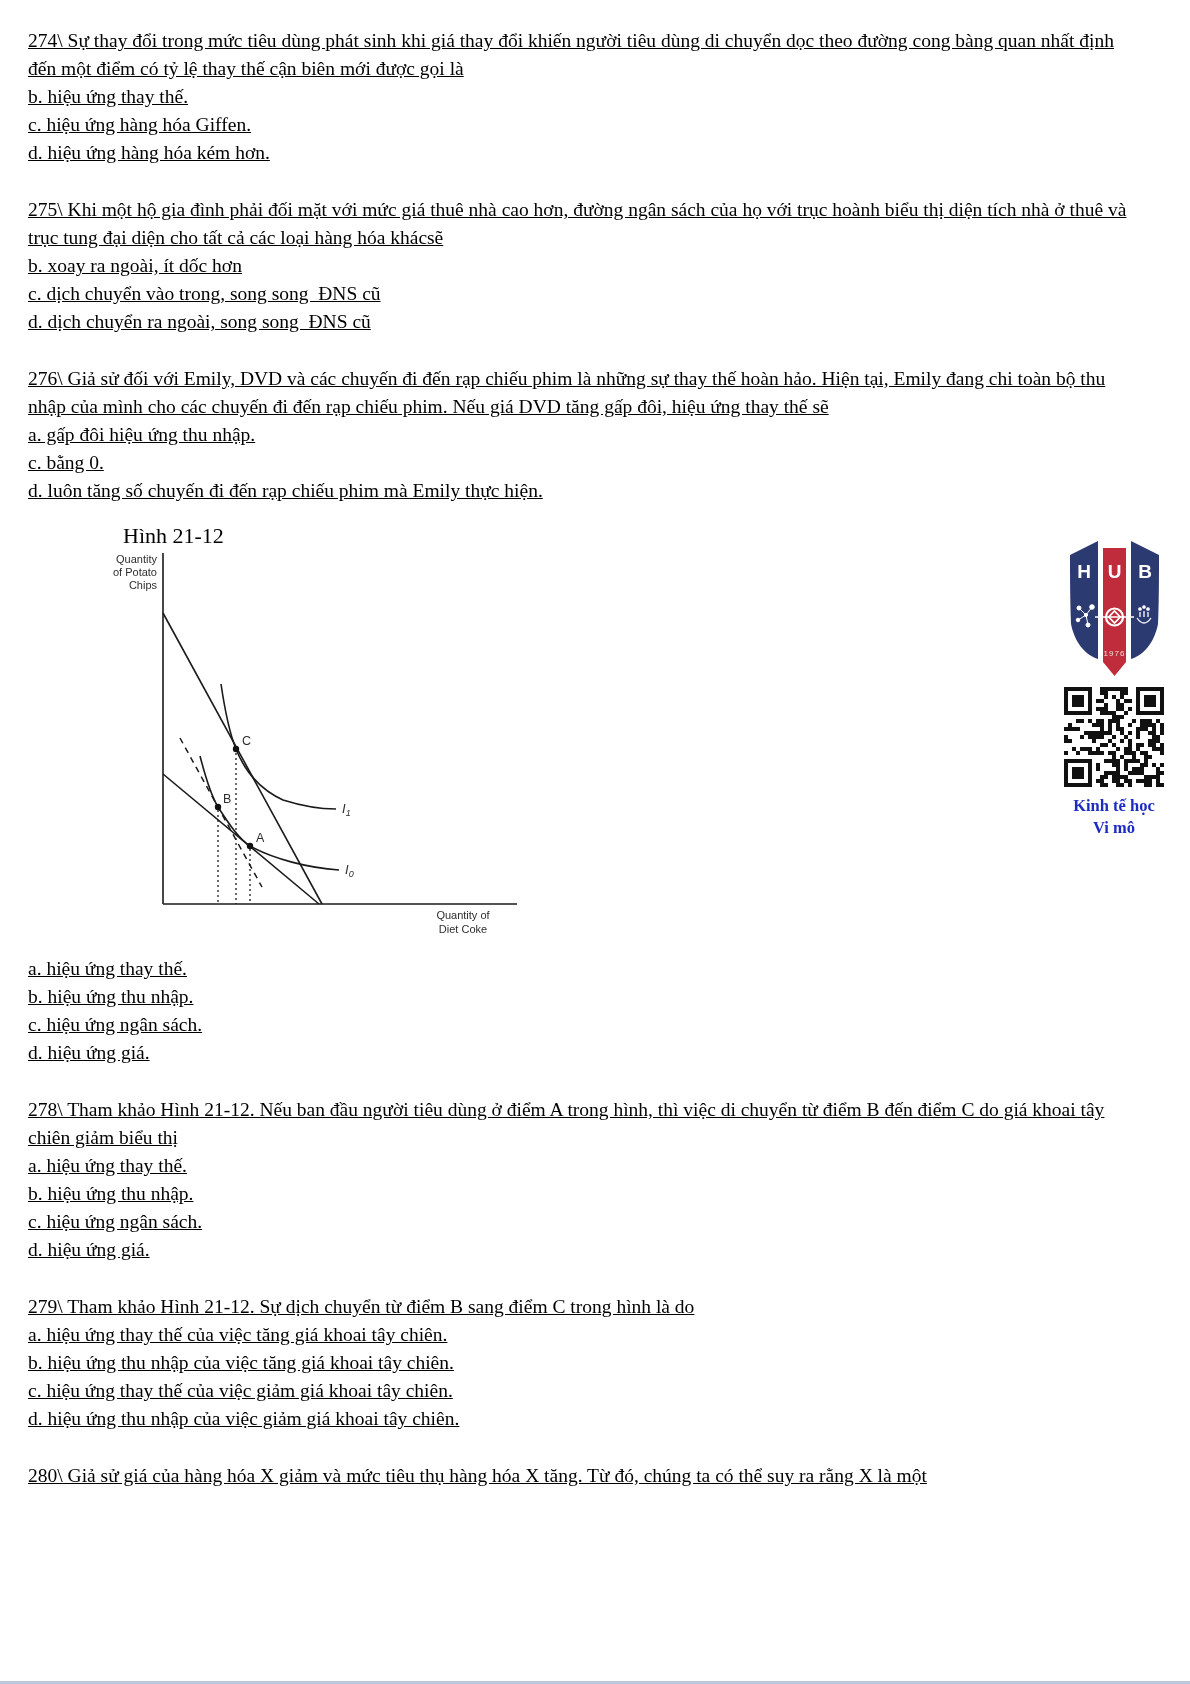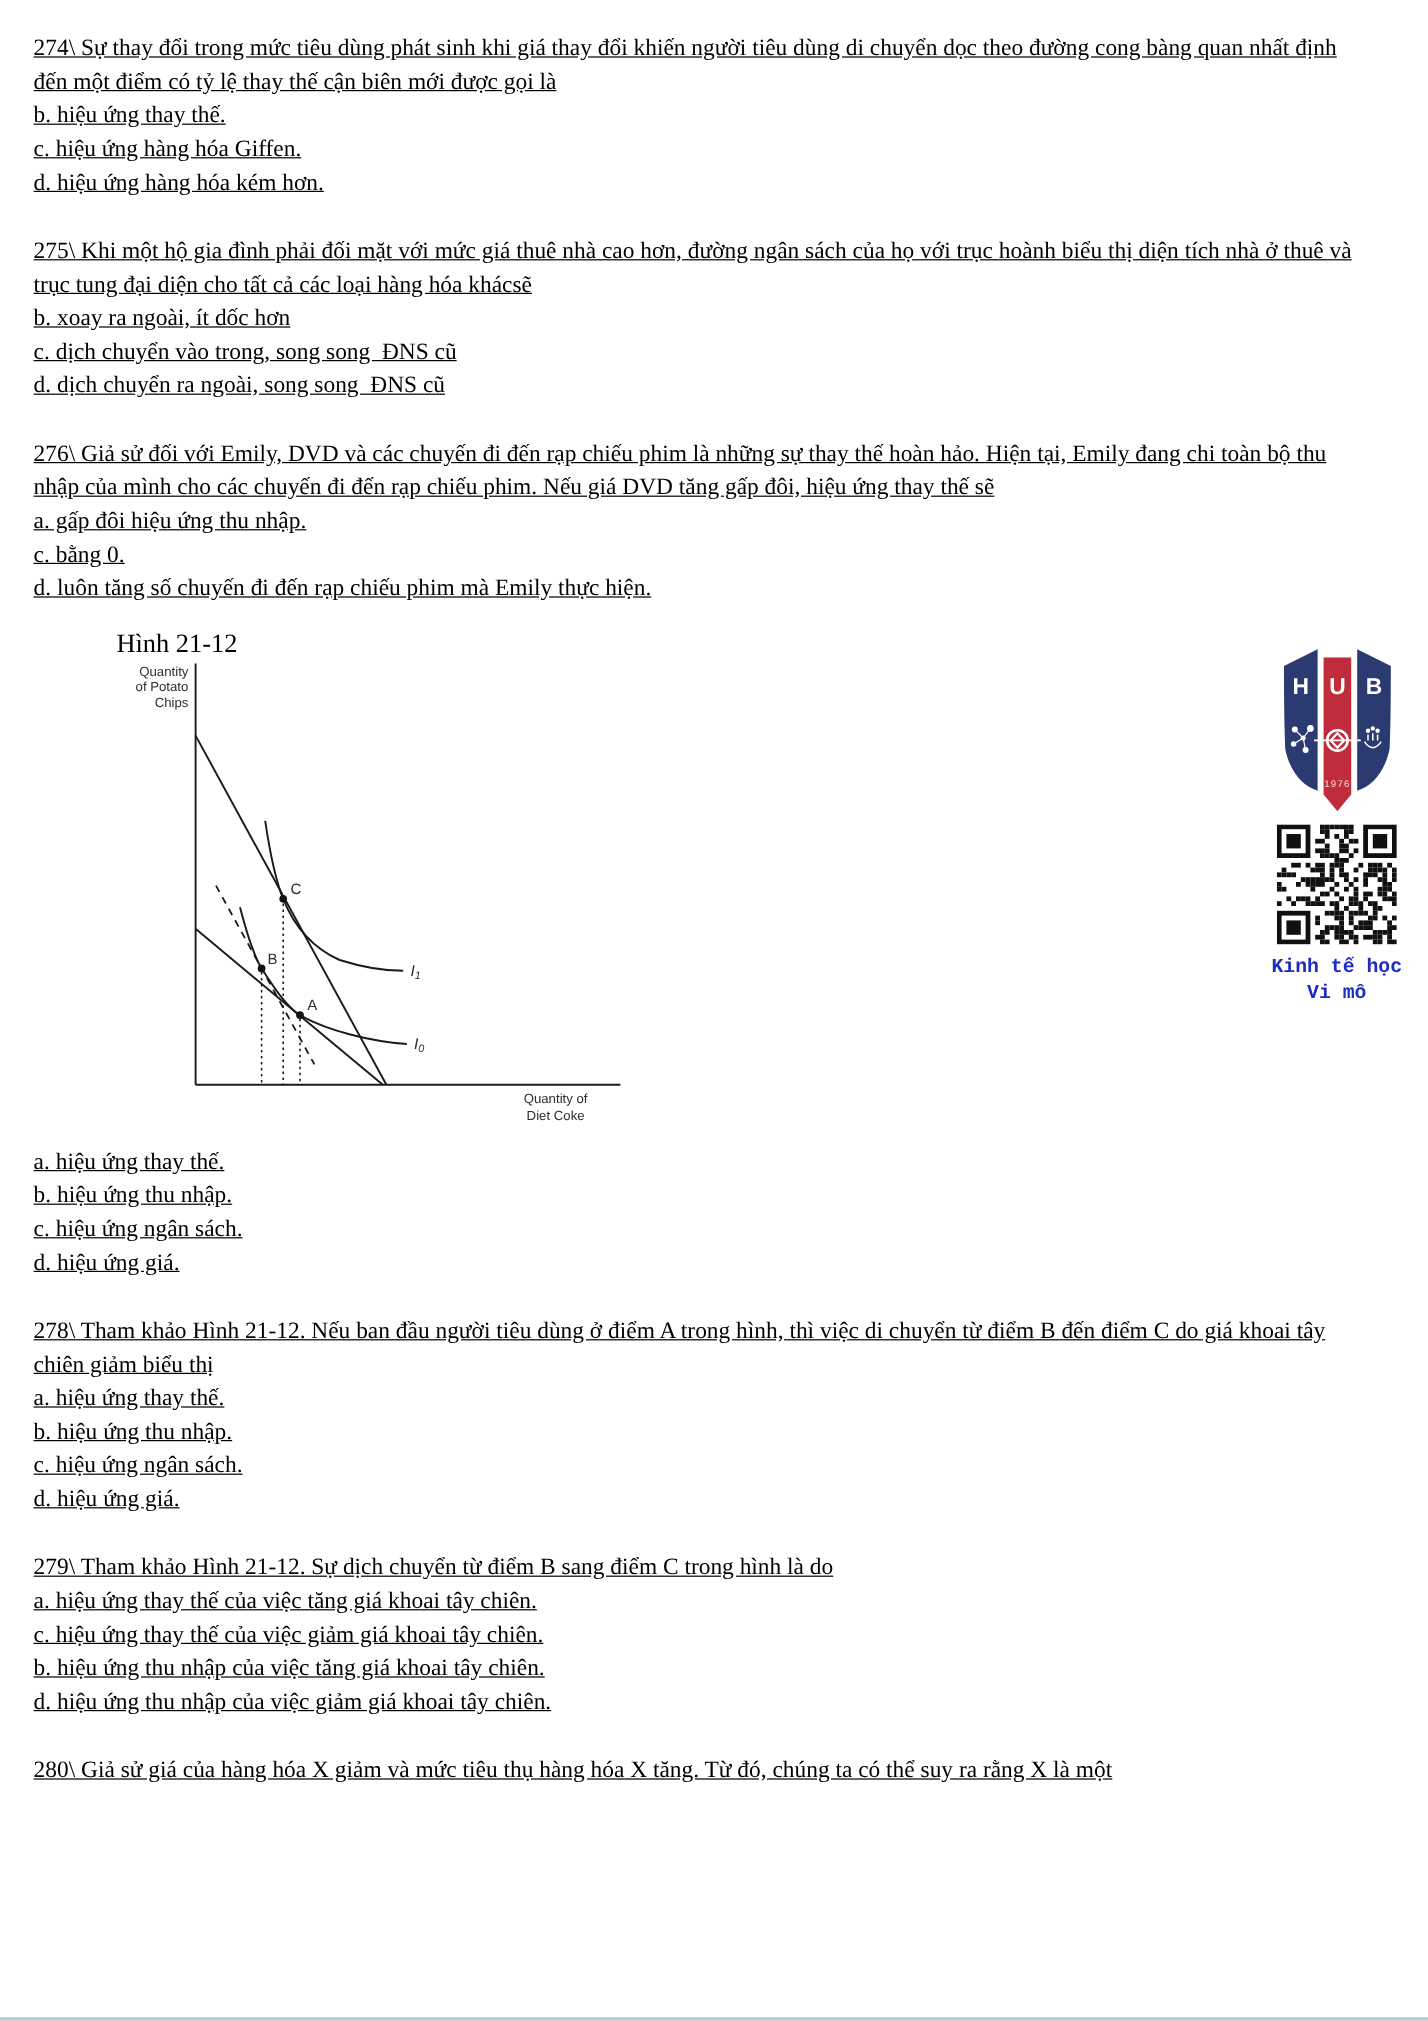--- a/index.html
+++ b/index.html
@@ -7,36 +7,36 @@
     width:1190px;height:1684px;position:relative;overflow:hidden;
     background:#ffffff;color:#000;
     font-family:"Liberation Serif",serif;font-size:19.5px;line-height:28px;
   }
   .content{padding:27px 52px 0 28px;}
   p{margin:0;}
   .question{margin-bottom:29px;text-decoration:underline;}
   .opt{white-space:pre-wrap;}
   
   .figure-wrap{margin:0 0 12px 0;}
-  .figure-title{margin-left:69px;font-size:22px;line-height:30px;}
+  .figure-title{margin-left:95px;font-size:22px;line-height:30px;}
   svg.graph{display:block;margin-left:67px;}
   svg.graph text{font-family:"Liberation Sans",sans-serif;fill:#2e2e2e;}
   .axis-lab{font-size:11px;}
   .pt-lab{font-size:12.5px;fill:#1a1a1a;}
   .curve-lab{font-family:"Liberation Serif",serif;font-style:italic;font-size:13px;fill:#1a1a1a;}
   .curve-sub{font-size:9px;}
   .gline{stroke:#1a1a1a;stroke-width:1.6;fill:none;}
   .gdash{stroke:#1a1a1a;stroke-width:1.5;fill:none;stroke-dasharray:6 5;}
   .gdot{stroke:#1a1a1a;stroke-width:1.3;fill:none;stroke-dasharray:2 3;}
   
   .badge{position:absolute;left:1056px;top:538px;width:116px;text-align:center;}
   .badge-logo{display:block;margin:0 auto;}
   .qr{display:block;margin:7px auto 0;}
   .caption{
-    font-family:Liberation Mono, monospace;font-weight:bold;
+    font-family:Liberation Serif, serif;font-weight:bold;
     font-size:16.5px;line-height:22px;color:#1d2bc0;margin-top:8px;
   }
   .logo-letter{font-family:"Liberation Sans",sans-serif;font-weight:bold;font-size:19px;fill:#ffffff;}
   .logo-year{font-family:"Liberation Sans",sans-serif;font-size:8px;fill:#f3d9d9;letter-spacing:1px;}
   .bottom-edge{position:absolute;left:0;bottom:0;width:100%;height:3px;background:#bcc9dc;}
 </style>
 </head>
 <body>
 
 <div class="content">
@@ -110,22 +110,22 @@
     <p class="qtext">278\ Tham khảo Hình 21-12. Nếu ban đầu người tiêu dùng ở điểm A trong hình, thì việc di chuyển từ điểm B đến điểm C do giá khoai tây chiên giảm biểu thị</p>
     <p class="opt">a. hiệu ứng thay thế.</p>
     <p class="opt">b. hiệu ứng thu nhập.</p>
     <p class="opt">c. hiệu ứng ngân sách.</p>
     <p class="opt">d. hiệu ứng giá.</p>
   </div>
 
   <div class="question">
     <p class="qtext">279\ Tham khảo Hình 21-12. Sự dịch chuyển từ điểm B sang điểm C trong hình là do</p>
     <p class="opt">a. hiệu ứng thay thế của việc tăng giá khoai tây chiên.</p>
+    <p class="opt">b. hiệu ứng thu nhập của việc tăng giá khoai tây chiên.</p>
     <p class="opt">c. hiệu ứng thay thế của việc giảm giá khoai tây chiên.</p>
-    <p class="opt">b. hiệu ứng thu nhập của việc tăng giá khoai tây chiên.</p>
     <p class="opt">d. hiệu ứng thu nhập của việc giảm giá khoai tây chiên.</p>
   </div>
 
   <div class="question">
     <p class="qtext">280\ Giả sử giá của hàng hóa X giảm và mức tiêu thụ hàng hóa X tăng. Từ đó, chúng ta có thể suy ra rằng X là một</p>
   </div>
 
 </div>
 
 <div class="badge">

